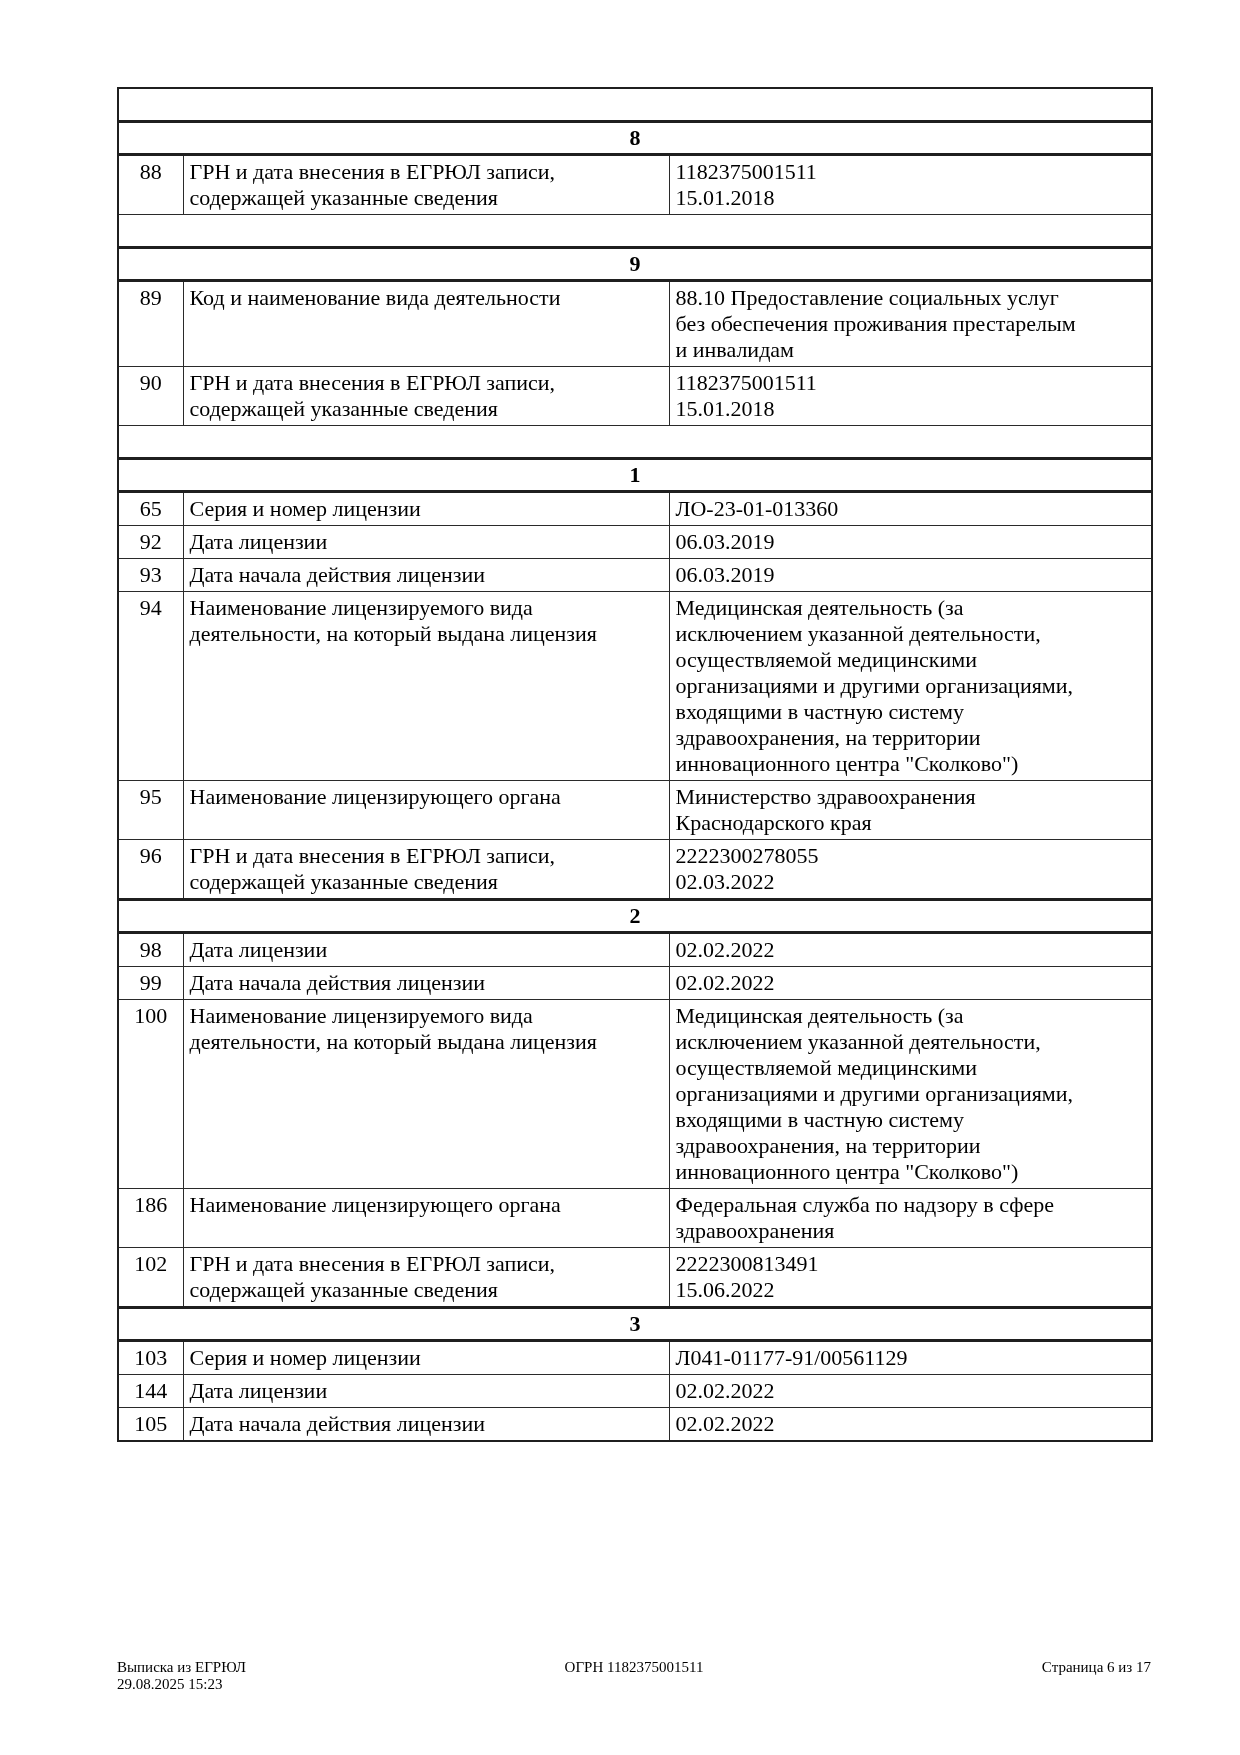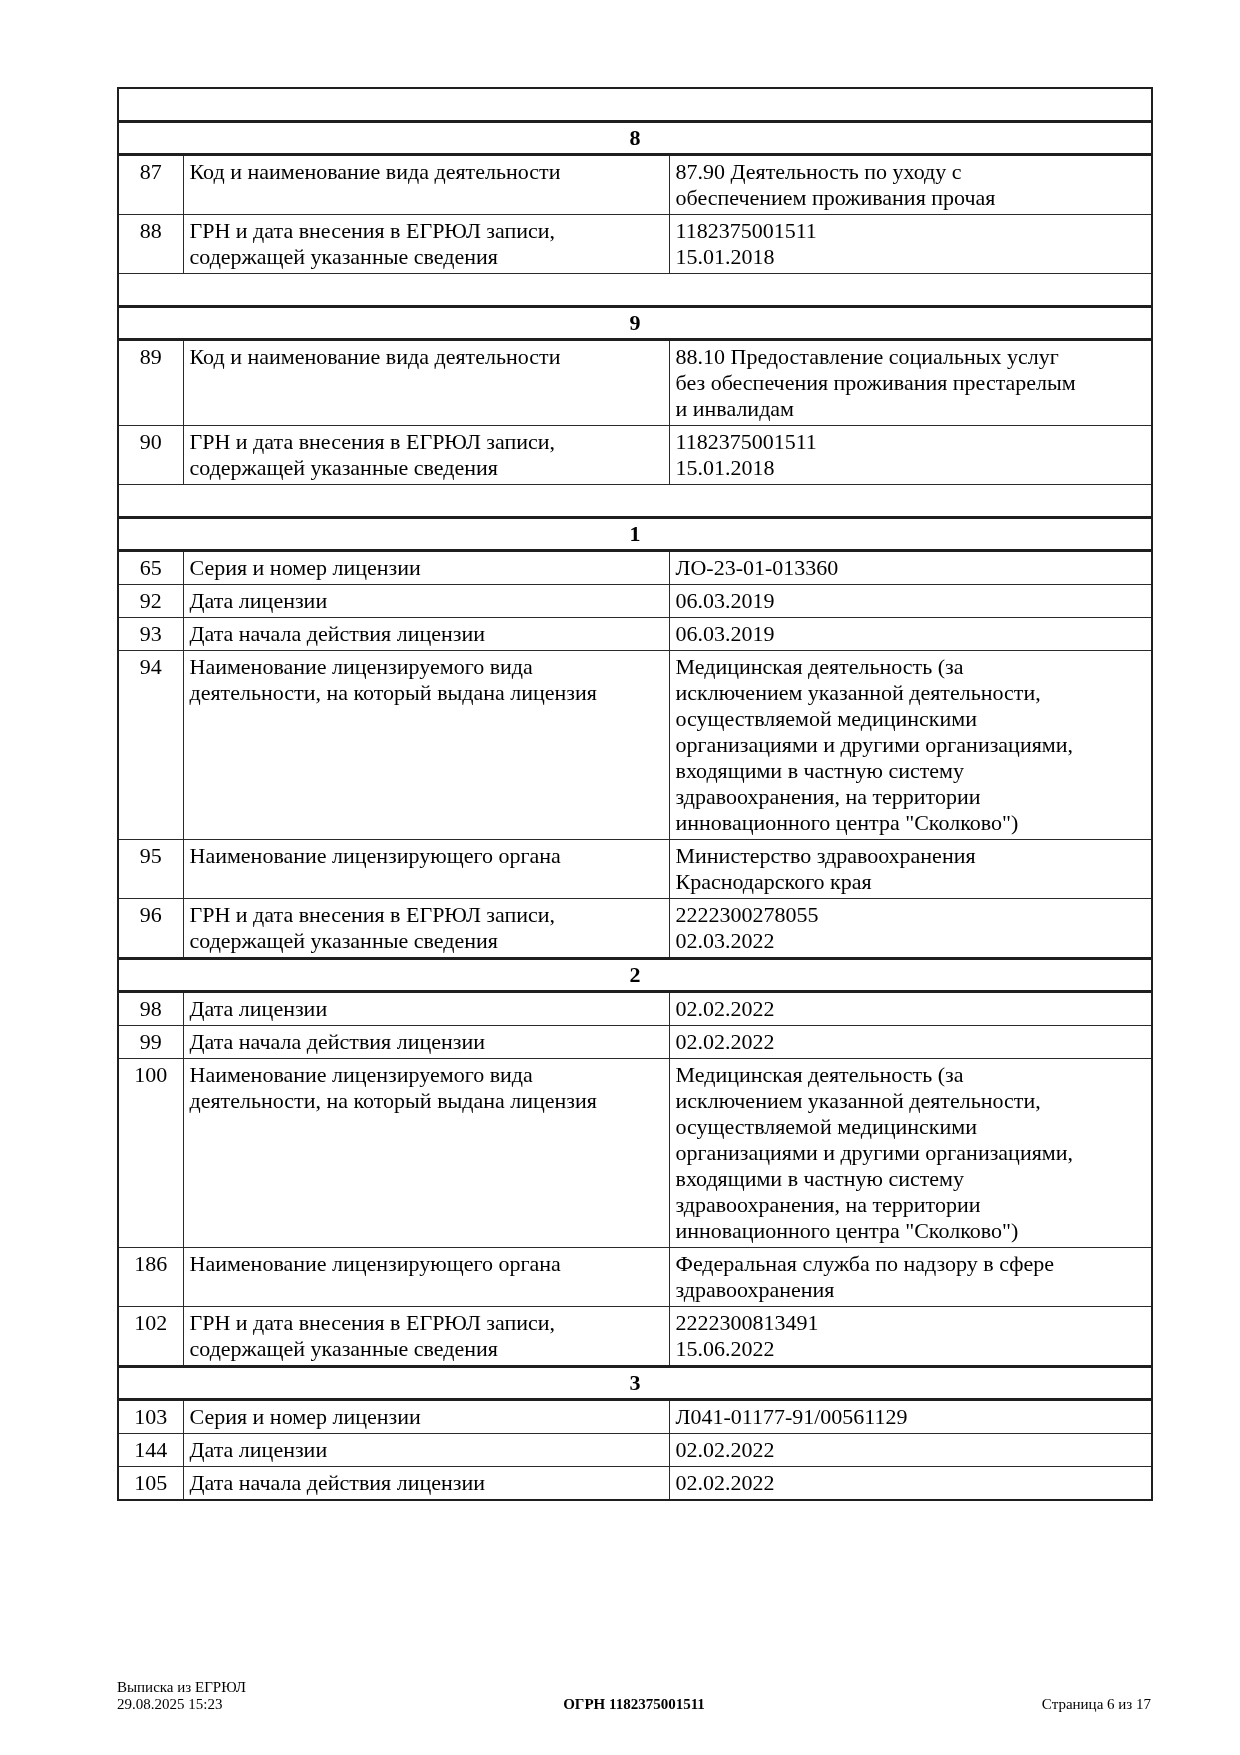--- a/index.html
+++ b/index.html
@@ -48,52 +48,45 @@
     border-bottom: 3px solid #1f1f1f;
     vertical-align: middle;
     padding-top: 1px; padding-bottom: 1px;
   }
 
   .footer {
     position: absolute;
     left: 117px; top: 1659px;
     width: 1034px;
     display: flex;
-    align-items: flex-end;
+    align-items: flex-start;
     font-size: 15px;
     line-height: 17px;
-    margin-top: 20px;
   }
   .footer .f-left   { flex: 1; text-align: left; }
-  .footer .f-center { flex: 1; text-align: center; font-weight: bold; }
+  .footer .f-center { flex: 1; text-align: center; }
   .footer .f-right  { flex: 1; text-align: right; }
 </style>
 </head>
 <body>
 
 <div class="page">
 
   <table class="egrul">
     <colgroup>
       <col class="c-num">
       <col class="c-label">
       <col class="c-value">
     </colgroup>
     <tbody>
         <tr class="t-spacer">
           <td colspan="3"></td>
         </tr>
         <tr class="t-head">
           <td colspan="3">8</td>
-        </tr>
-        <tr class="t-data">
-          <td class="cell-num">87</td>
-          <td class="cell-label">Код и наименование вида деятельности</td>
-          <td class="cell-value">87.90 Деятельность по уходу с
-обеспечением проживания прочая</td>
         </tr>
         <tr class="t-data">
           <td class="cell-num">88</td>
           <td class="cell-label">ГРН и дата внесения в ЕГРЮЛ записи,
 содержащей указанные сведения</td>
           <td class="cell-value">1182375001511
 15.01.2018</td>
         </tr>
         <tr class="t-spacer">
           <td colspan="3"></td>

